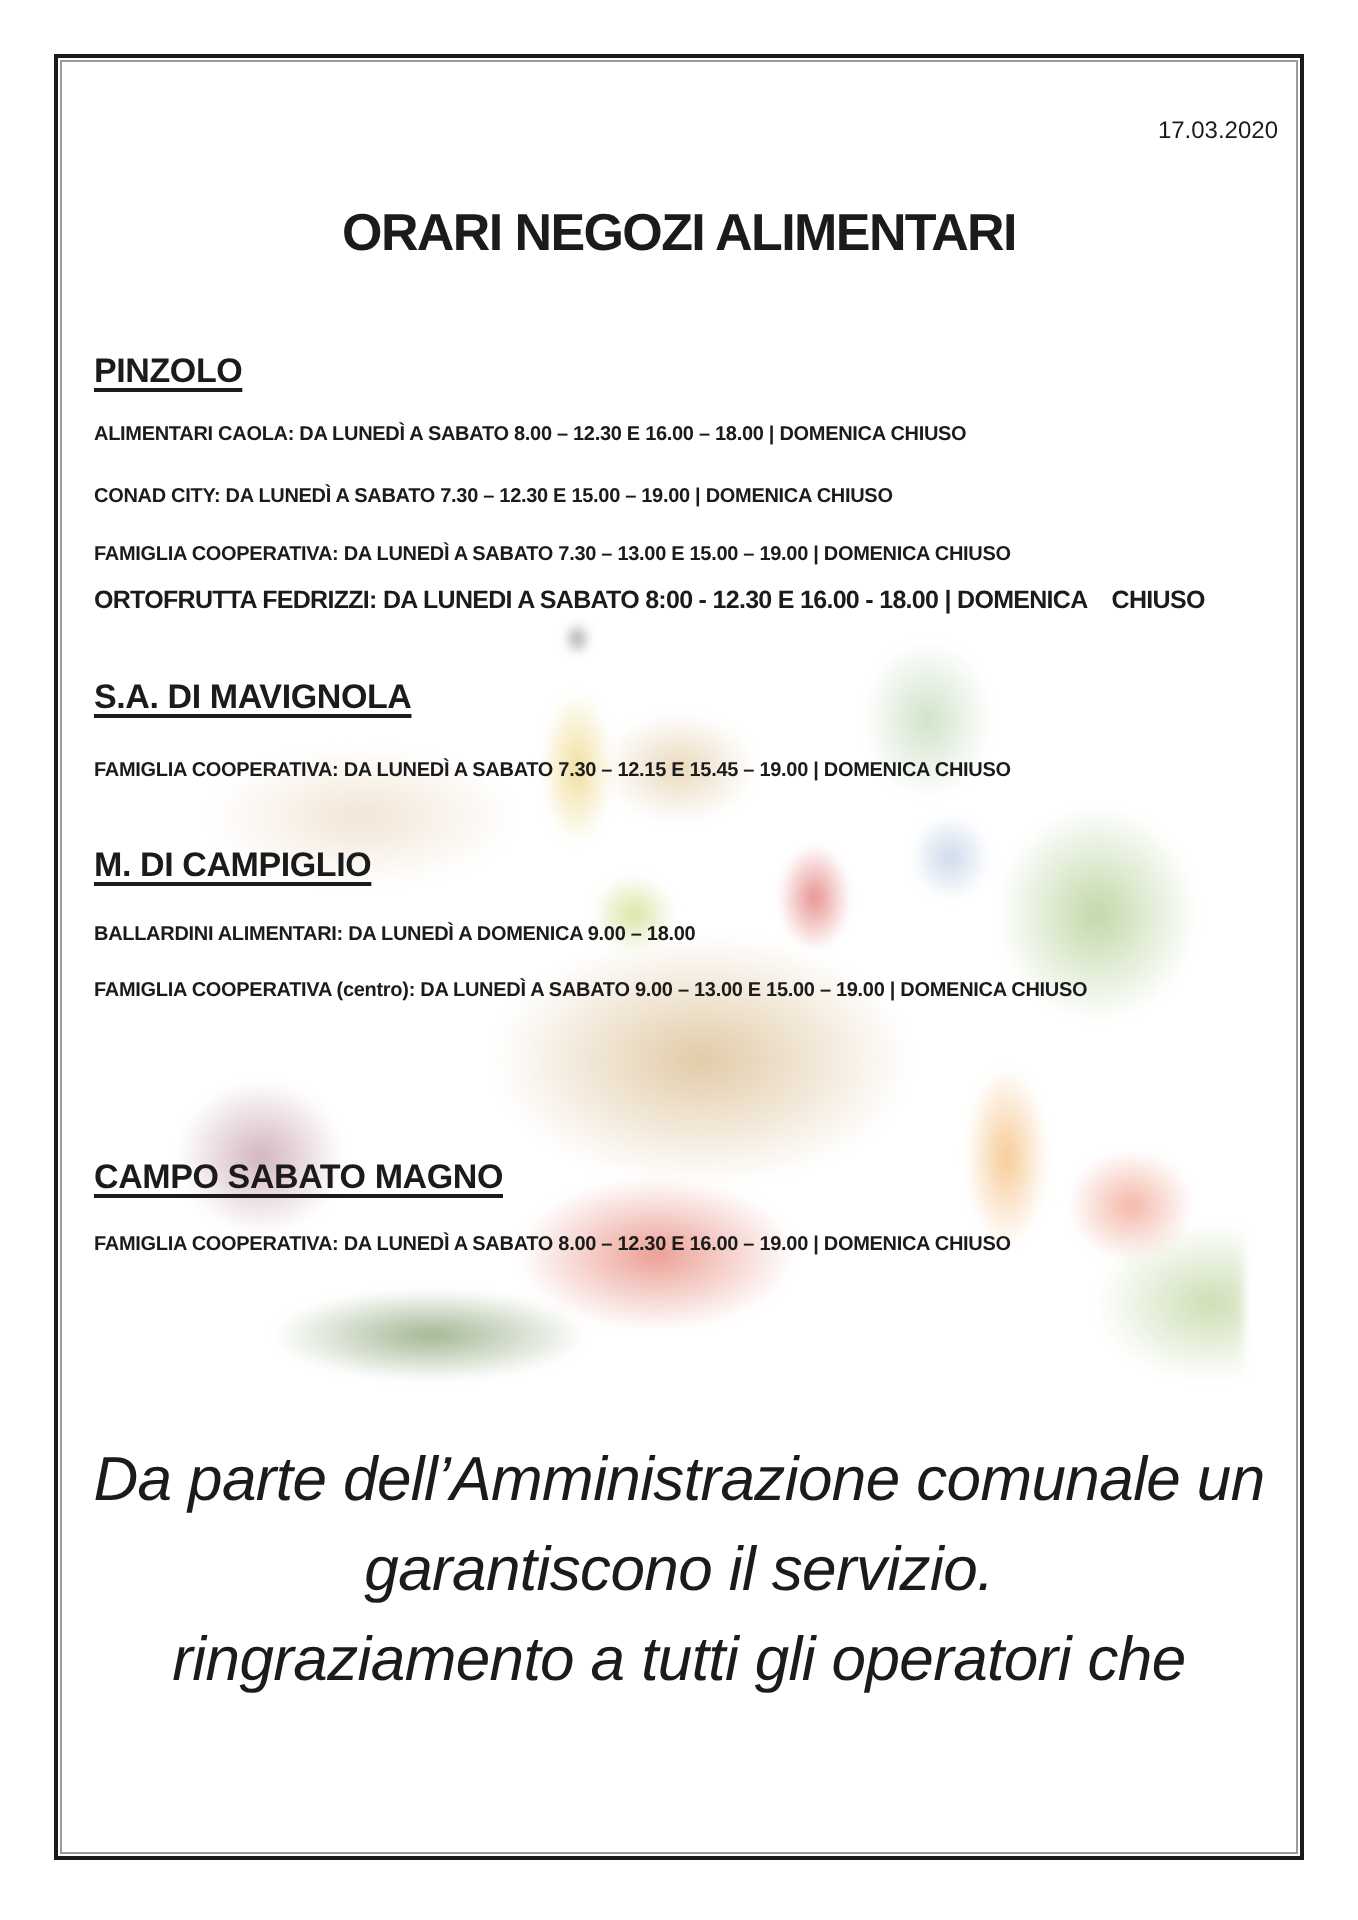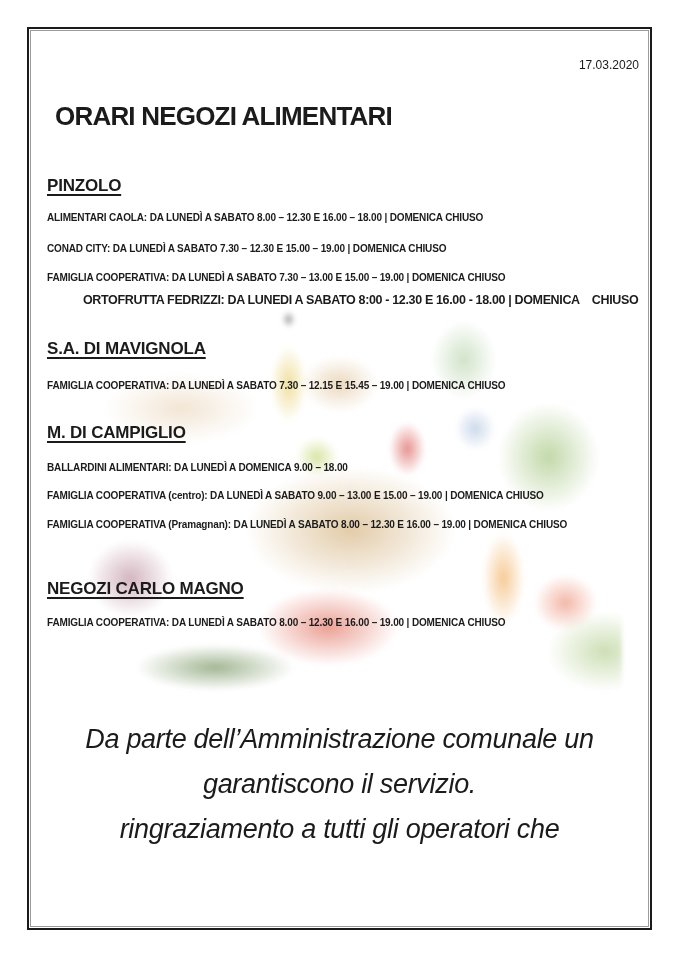--- a/index.html
+++ b/index.html
@@ -69,53 +69,52 @@
       
       radial-gradient(ellipse 80px 55px at 97% 88%, rgba(130,175,70,0.40), rgba(130,175,70,0) 72%);
   }
   .txt { position: absolute; z-index: 2; white-space: nowrap; }
   .date {
     top: 29px; right: 11px;
     font-size: 12px;
   }
   .title {
     top: 72px; left: 0; right: 0;
+    text-align: center;
     font-size: 26px;
     font-weight: bold;
     letter-spacing: -0.8px;
-    padding-left: 26px;
   }
   .heading {
     left: 18px;
     font-size: 17px;
     font-weight: bold;
     letter-spacing: -0.2px;
     text-decoration: underline;
     text-decoration-thickness: 1.5px;
     text-underline-offset: 3px;
   }
   .entry {
     left: 18px;
     font-size: 10px;
     font-weight: bold;
     letter-spacing: -0.15px;
     white-space: pre;
   }
   .entry-lg {
     font-size: 12.5px;
     letter-spacing: -0.35px;
-    margin-left: 36px;
   }
   .closing {
     position: absolute;
     z-index: 2;
     top: 688px; left: 0; right: 0;
     text-align: center;
     font-style: italic;
-    font-size: 27px;
+    font-size: 31px;
     letter-spacing: -0.3px;
     line-height: 45px;
   }
   
   .h-pinzolo   { top: 147px; text-align: center; }
   .e-0-0       { top: 183px; }
   .e-0-1       { top: 214px; }
   .e-0-2       { top: 243px; }
   .e-0-3       { top: 264px; }
   .h-mavignola { top: 310px; }
@@ -144,23 +143,22 @@
   <div class="txt entry e-0-1">CONAD CITY: DA LUNEDÌ A SABATO 7.30 – 12.30 E 15.00 – 19.00 | DOMENICA CHIUSO</div>
   <div class="txt entry e-0-2">FAMIGLIA COOPERATIVA: DA LUNEDÌ A SABATO 7.30 – 13.00 E 15.00 – 19.00 | DOMENICA CHIUSO</div>
   <div class="txt entry entry-lg e-0-3">ORTOFRUTTA FEDRIZZI: DA LUNEDI A SABATO 8:00 - 12.30 E 16.00 - 18.00 | DOMENICA    CHIUSO</div>
 
   <div class="txt heading h-mavignola">S.A. DI MAVIGNOLA</div>
   <div class="txt entry e-1-0">FAMIGLIA COOPERATIVA: DA LUNEDÌ A SABATO 7.30 – 12.15 E 15.45 – 19.00 | DOMENICA CHIUSO</div>
 
   <div class="txt heading h-campiglio">M. DI CAMPIGLIO</div>
   <div class="txt entry e-2-0">BALLARDINI ALIMENTARI: DA LUNEDÌ A DOMENICA 9.00 – 18.00</div>
   <div class="txt entry e-2-1">FAMIGLIA COOPERATIVA (centro): DA LUNEDÌ A SABATO 9.00 – 13.00 E 15.00 – 19.00 | DOMENICA CHIUSO</div>
-  <div class="txt entry e-2-2">FAMIGLIA COOPERATIVA (Pramagnan): DA LUNEDÌ A SABATO 8.00 – 12.30 E 16.00 – 19.00 | DOMENICA CHIUSO</div>
 
-  <div class="txt heading h-campo">NEGOZI CARLO MAGNO</div>
+  <div class="txt heading h-campo">CAMPO SABATO MAGNO</div>
   <div class="txt entry e-3-0">FAMIGLIA COOPERATIVA: DA LUNEDÌ A SABATO 8.00 – 12.30 E 16.00 – 19.00 | DOMENICA CHIUSO</div>
 
   <div class="closing">
     <div>Da parte dell’Amministrazione comunale un</div>
     <div>garantiscono il servizio.</div>
     <div>ringraziamento a tutti gli operatori che</div>
   </div>
 </div>
 
 </body></html>

